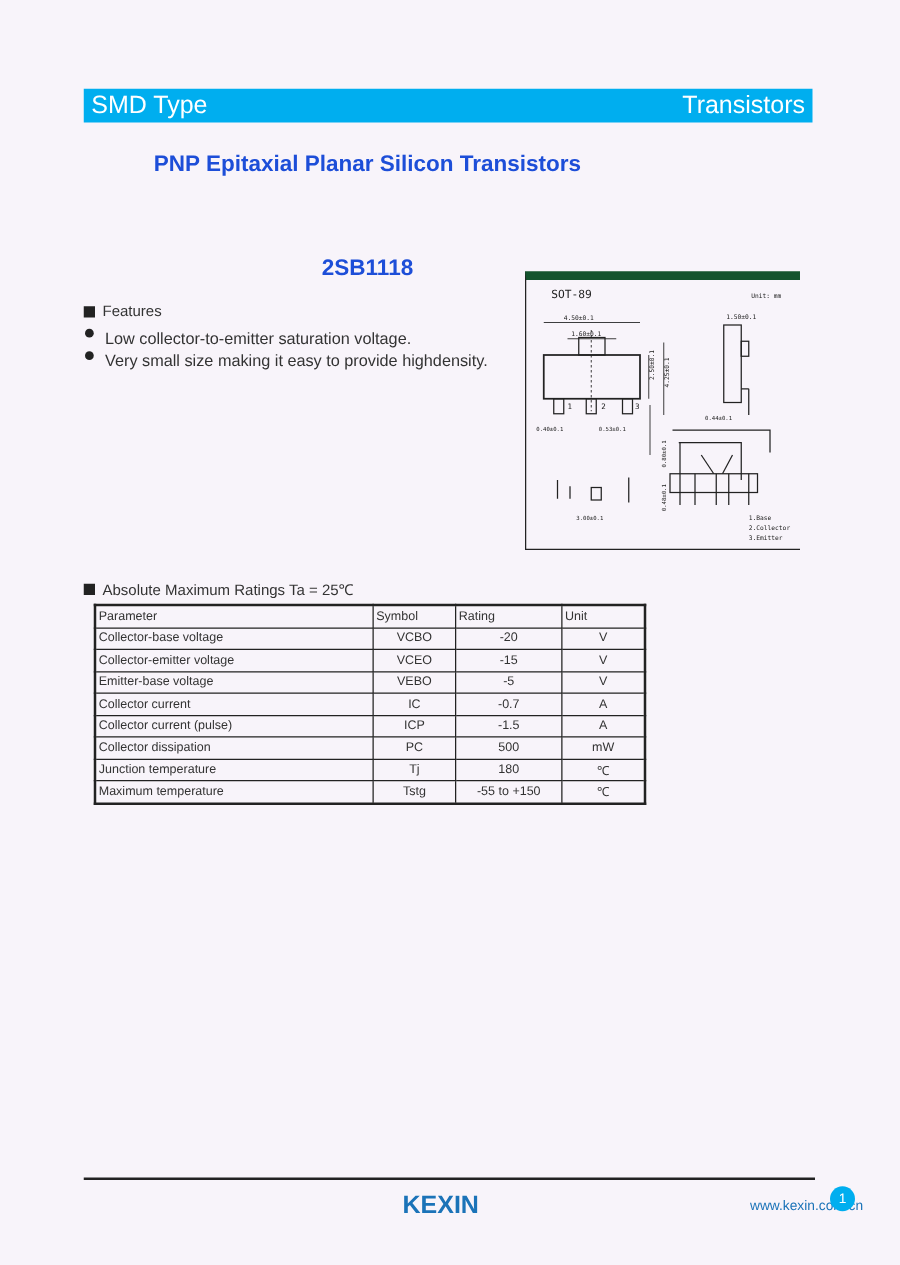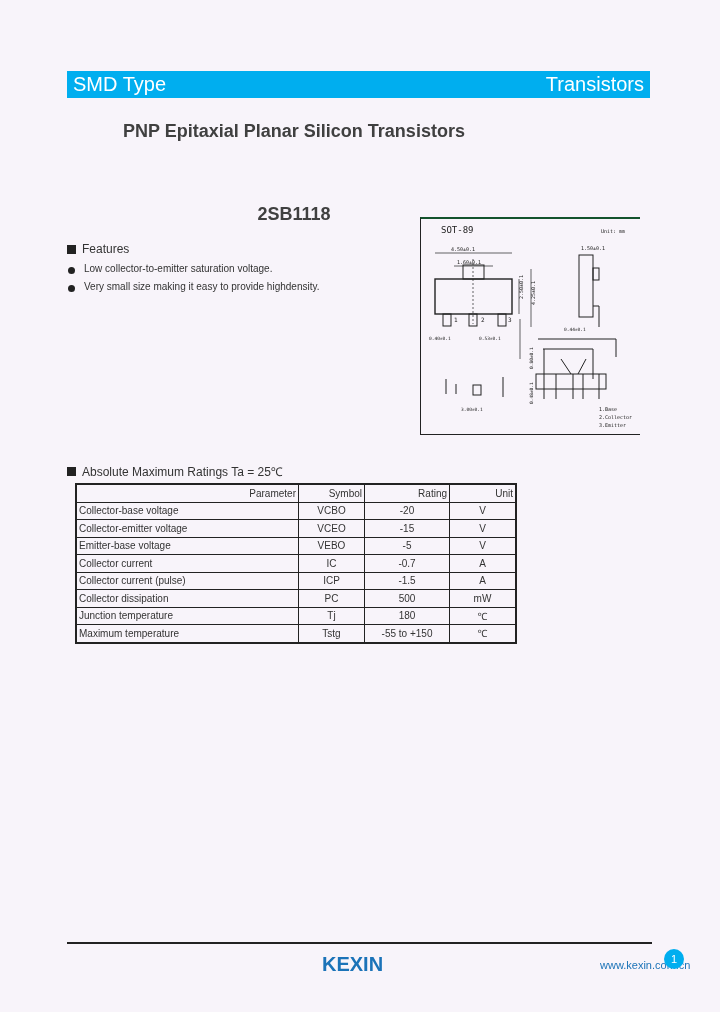--- a/index.html
+++ b/index.html
@@ -1,32 +1,32 @@
 <!DOCTYPE html>
 <html><head>
 <meta charset="utf-8">
 <style>
   html, body { margin:0; padding:0; }
   body { width:720px; height:1012px; background:#f8f4fa; position:relative; overflow:hidden;
          font-family:"Liberation Sans", sans-serif; color:#222; }
   .banner { position:absolute; left:67px; top:71px; width:583px; height:27px; background:#00aeef;
             color:#fff; font-size:20px; display:flex; align-items:center; justify-content:space-between;
             padding:0 6px; box-sizing:border-box; }
-  .title { position:absolute; left:0; width:588px; text-align:center; font-weight:bold; color:#404040; }
+  .title { position:absolute; left:0; width:588px; text-align:center; font-weight:bold; color:#1d4ed8; }
   .t1 { top:121px; font-size:18px; }
   .t2 { top:160px; font-size:18px;margin-top:44px; }
   .sect { position:absolute; left:67px; font-size:12px; color:#333; display:flex; align-items:center; }
   .sq { width:9px; height:9px; background:#222; margin-right:6px; display:inline-block; }
-  .feat { position:absolute; left:68px; font-size:10px; color:#333; display:flex; align-items:flex-end; }
+  .feat { position:absolute; left:68px; font-size:13px; color:#333; display:flex; align-items:flex-start; }
   .dot { width:7px; height:7px; border-radius:50%; background:#222; margin-right:9px; display:inline-block; }
   .pkg { position:absolute; left:420px; top:217px; width:219px; height:215px; border-left:1px solid #222;
-         border-top:2px solid #14532d; border-bottom:1px solid #222; }
+         border-top:7px solid #14532d; border-bottom:1px solid #222; }
   table.ratings { position:absolute; left:75px; top:483px; border-collapse:collapse; font-size:10px; color:#333; }
   table.ratings td, table.ratings th { border:1px solid #222; height:16.5px; padding:0 2px; font-weight:normal; }
-  table.ratings th { text-align:right; }
+  table.ratings th { text-align:left; }
   table.ratings td.p { text-align:left; width:217px; }
   table.ratings td.c { text-align:center; }
   table.ratings { border:2px solid #222; }
   .footline { position:absolute; left:67px; top:942px; width:585px; height:2px; background:#222; }
   .logo { position:absolute; left:322px; top:953px; font-size:20px; font-weight:bold; color:#1b73b8; letter-spacing:0px; }
   .url { position:absolute; left:552px; top:959px; font-size:11px; color:#1b73b8;margin-left:48px; }
   .pgnum { position:absolute; left:664px; top:949px; width:20px; height:20px; border-radius:50%; background:#00aeef;
            color:#fff; font-size:11px; display:flex; align-items:center; justify-content:center; }
 </style>
 </head>

